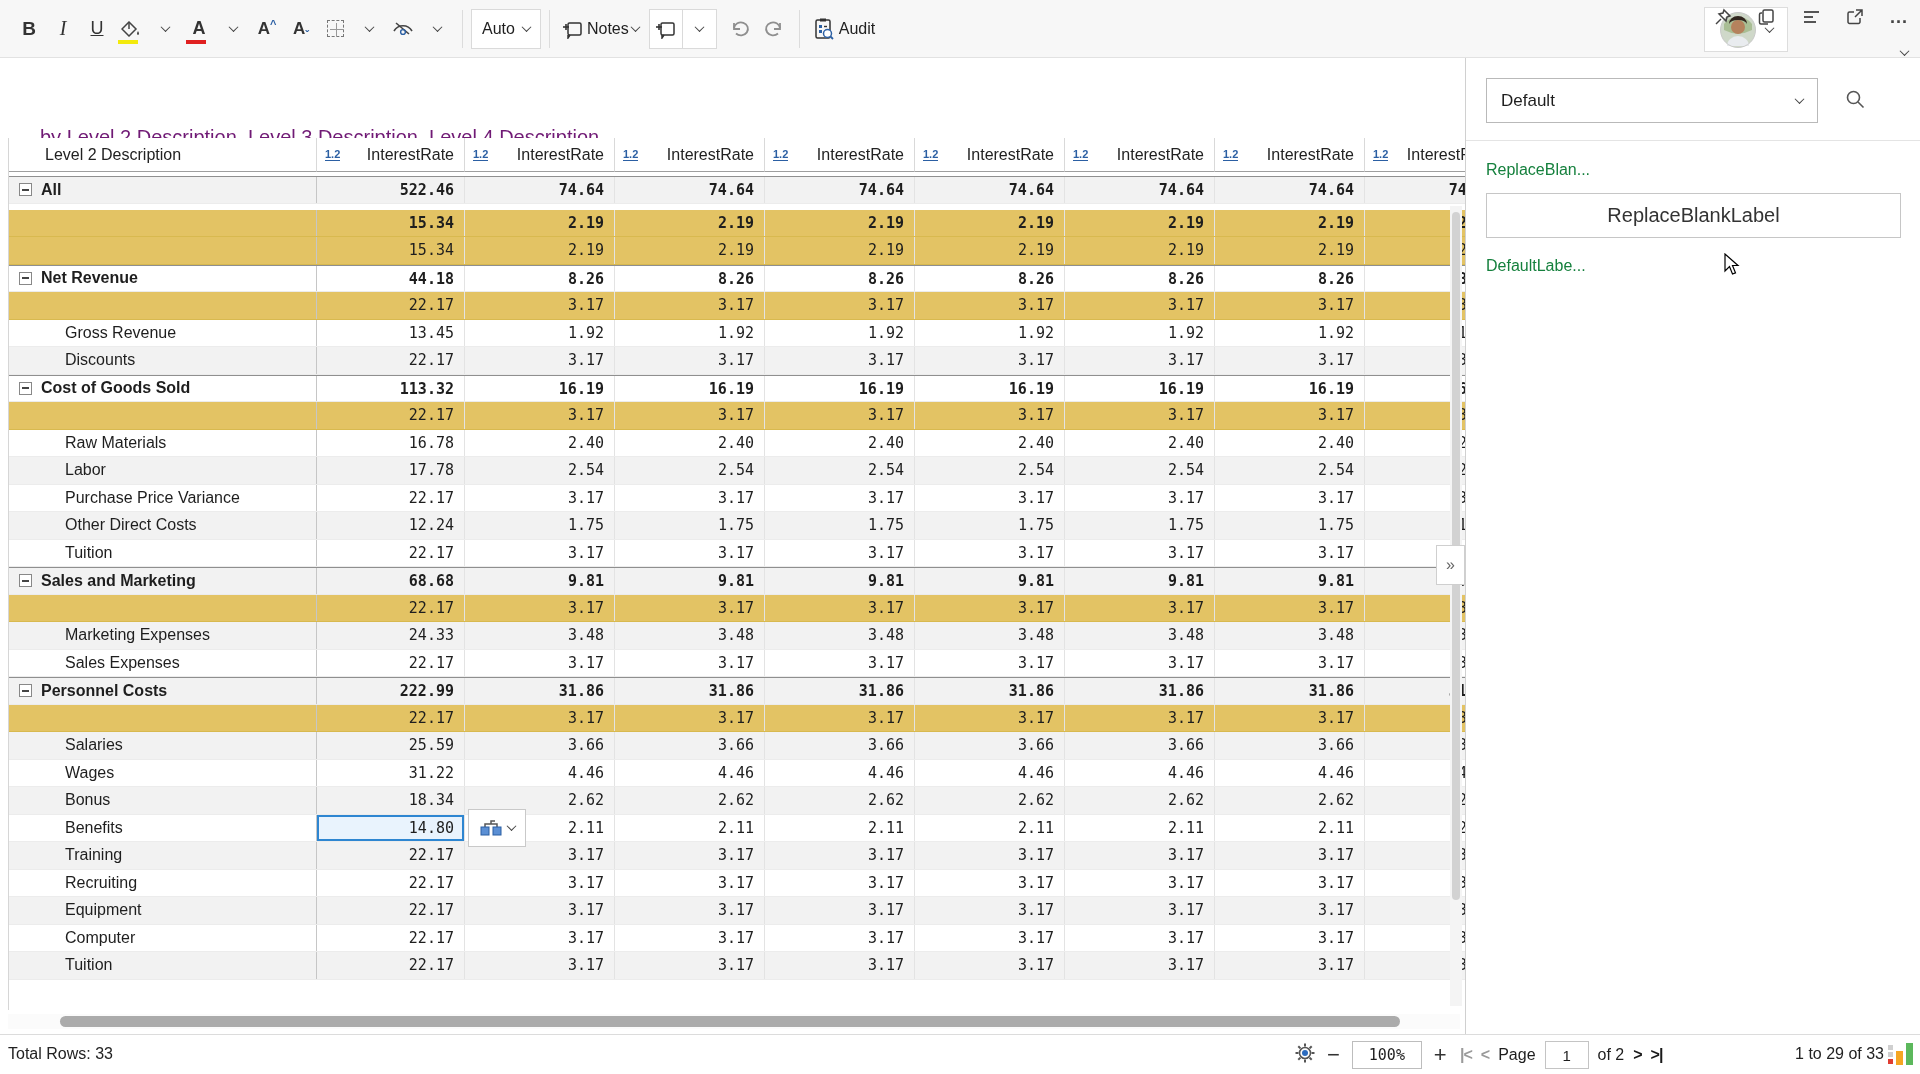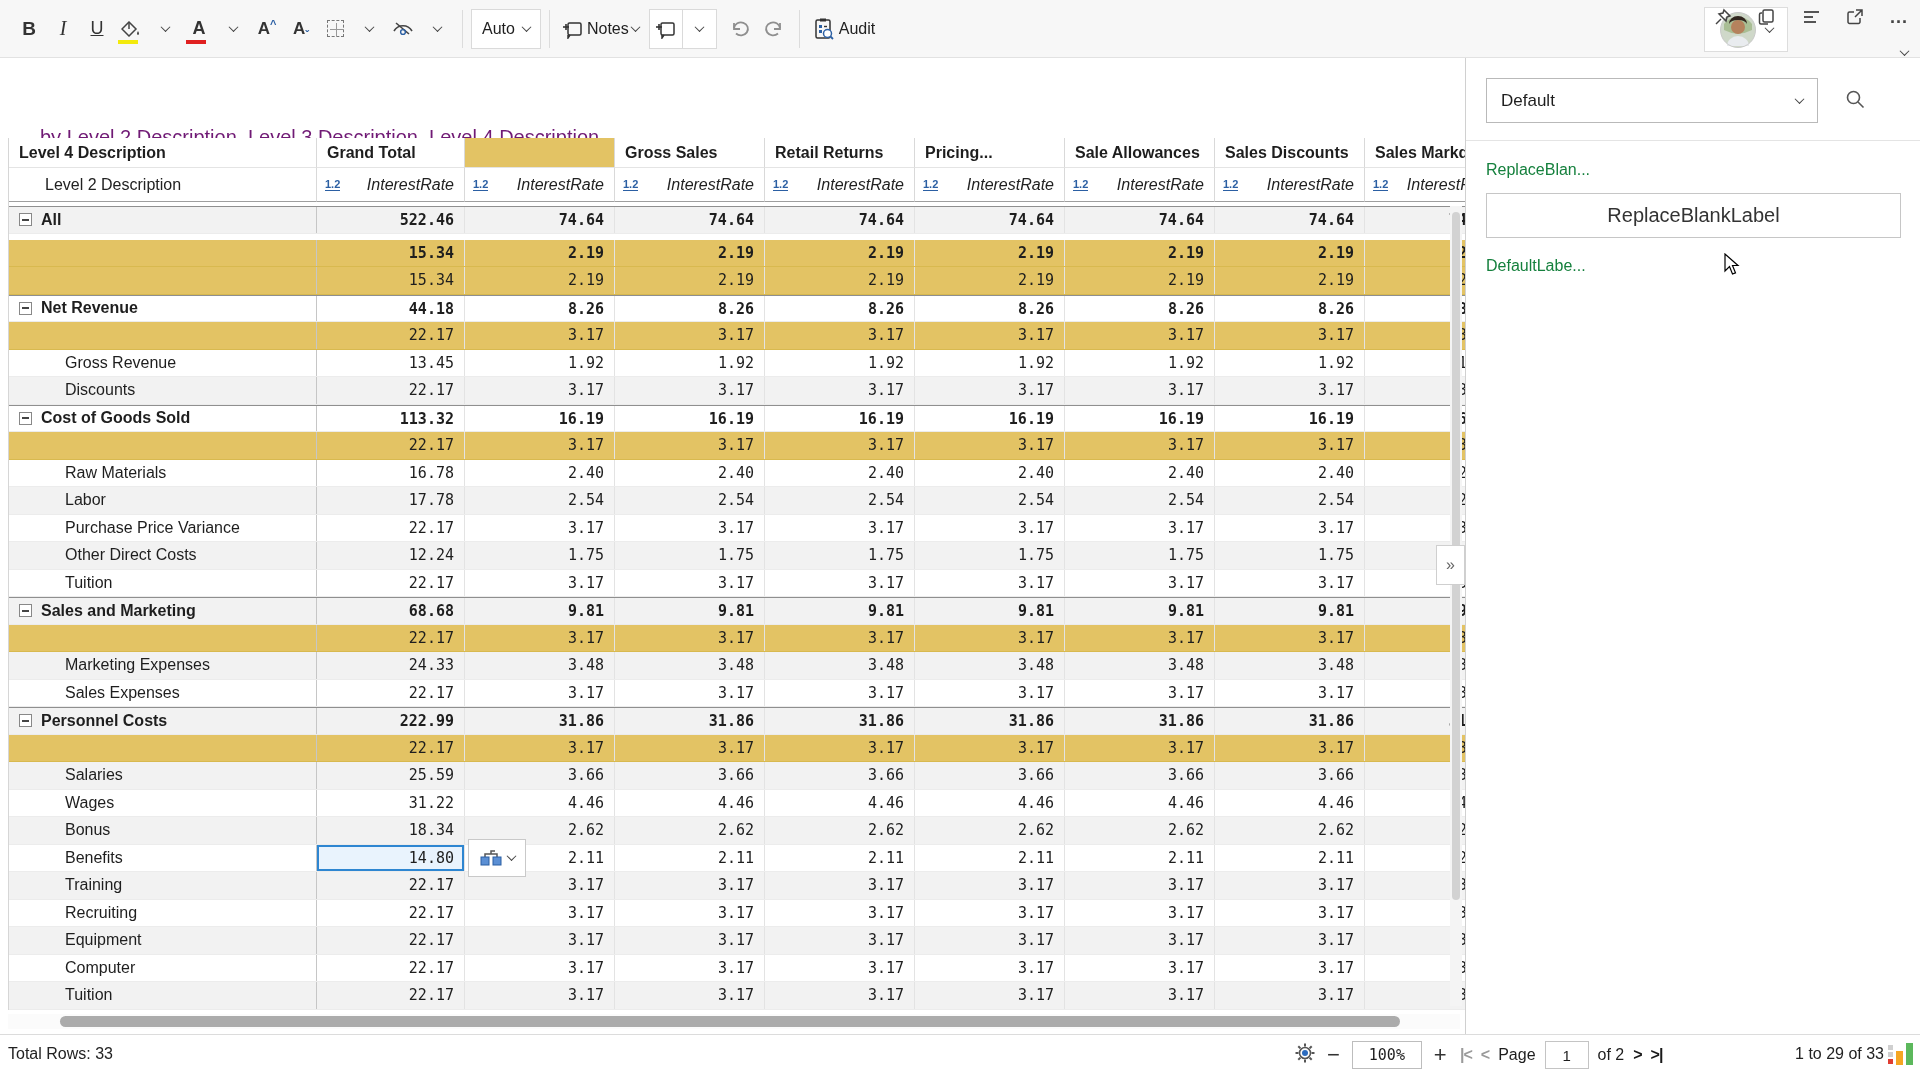--- a/index.html
+++ b/index.html
@@ -46,21 +46,21 @@
   .hrow { display:flex; }
   .h1c { height:30px; line-height:30px; font-weight:700; font-size:16px; padding-left:10px;
     border-left:1px solid #d9d9d9; border-bottom:1px solid #e4e4e4; background:#fff;
     white-space:nowrap; overflow:hidden; flex:none; cursor:pointer; }
   .h1c.corner { border-left:none; cursor:default; }
   .h1c.ylw { background:#e3c364; }
   .h2c { height:34px; display:flex; align-items:center; border-left:1px solid #d9d9d9;
     border-bottom:1px solid #9e9e9e; background:#fff; flex:none; overflow:hidden; cursor:pointer; }
   .h2c.corner { border-left:none; padding-left:36px; font-size:16px; color:#222; cursor:default; }
   .fmt { font-size:11px; color:#2b5fa3; border-bottom:1px solid #2b5fa3; margin-left:8px; font-weight:600; }
-  .mname { margin-left:auto; padding-right:10px; font-size:16px; color:#222; white-space:nowrap;font-style:italic; }
+  .mname { margin-left:auto; padding-right:10px; font-size:16px; color:#222; white-space:nowrap; }
   .tbody { margin-top:4px; }
   .trow { display:flex; height:27.5px; border-bottom:1px solid #ececec; background:#fff; position:relative; }
   .trow.shade { background:#f2f2f2; }
   .trow.ylw { background:#e3c364; border-bottom:1px solid #d8b94f; }
   .trow.grp { border-top:1px solid #8f8f8f; }
   .trow.bold .vcell, .trow.bold .rl-text { font-weight:700; }
   .spacer-row { height:6px; background:#fff; }
   .lcell { width:307px; flex:none; display:flex; align-items:center; padding-left:10px;
     font-size:16px; white-space:nowrap; overflow:hidden; cursor:pointer; }
   .lcell.child { padding-left:56px; }
@@ -292,31 +292,20 @@
   </div>
   <div class="collapse-toolbar">
     <span class="chev"></span>
   </div>
 </div>
 
 <div class="subtitle">by Level 2 Description, Level 3 Description, Level 4 Description</div>
 
 <div class="table-wrap">
   <div class="hrow">
-    <div class="h1c corner" style="width:307px">Level 4 Description</div>
-  <div class="h1c w0">Grand Total</div>
-      <div class="h1c wmid ylw"></div>
-      <div class="h1c wmid">Gross Sales</div>
-      <div class="h1c wmid">Retail Returns</div>
-      <div class="h1c wmid">Pricing...</div>
-      <div class="h1c wmid">Sale Allowances</div>
-      <div class="h1c wmid">Sales Discounts</div>
-      <div class="h1c wlast">Sales Markd</div>
-    </div>
-  <div class="hrow">
     <div class="h2c corner" style="width:307px">Level 2 Description</div>
   <div class="h2c w0">
         <span class="fmt">1.2</span>
         <span class="mname">InterestRate</span>
       </div>
       <div class="h2c wmid">
         <span class="fmt">1.2</span>
         <span class="mname">InterestRate</span>
       </div>
       <div class="h2c wmid">

